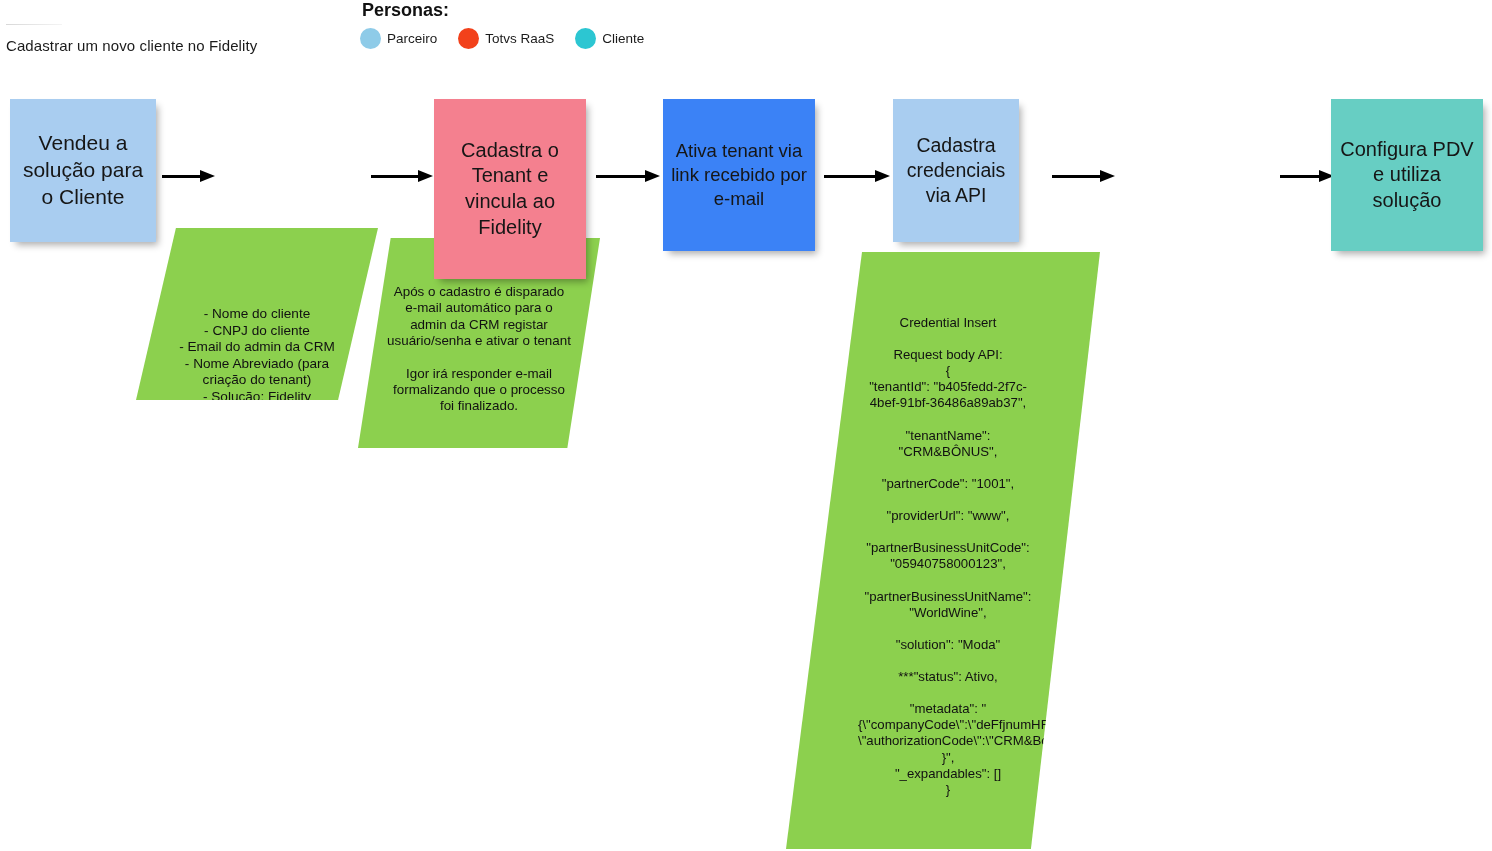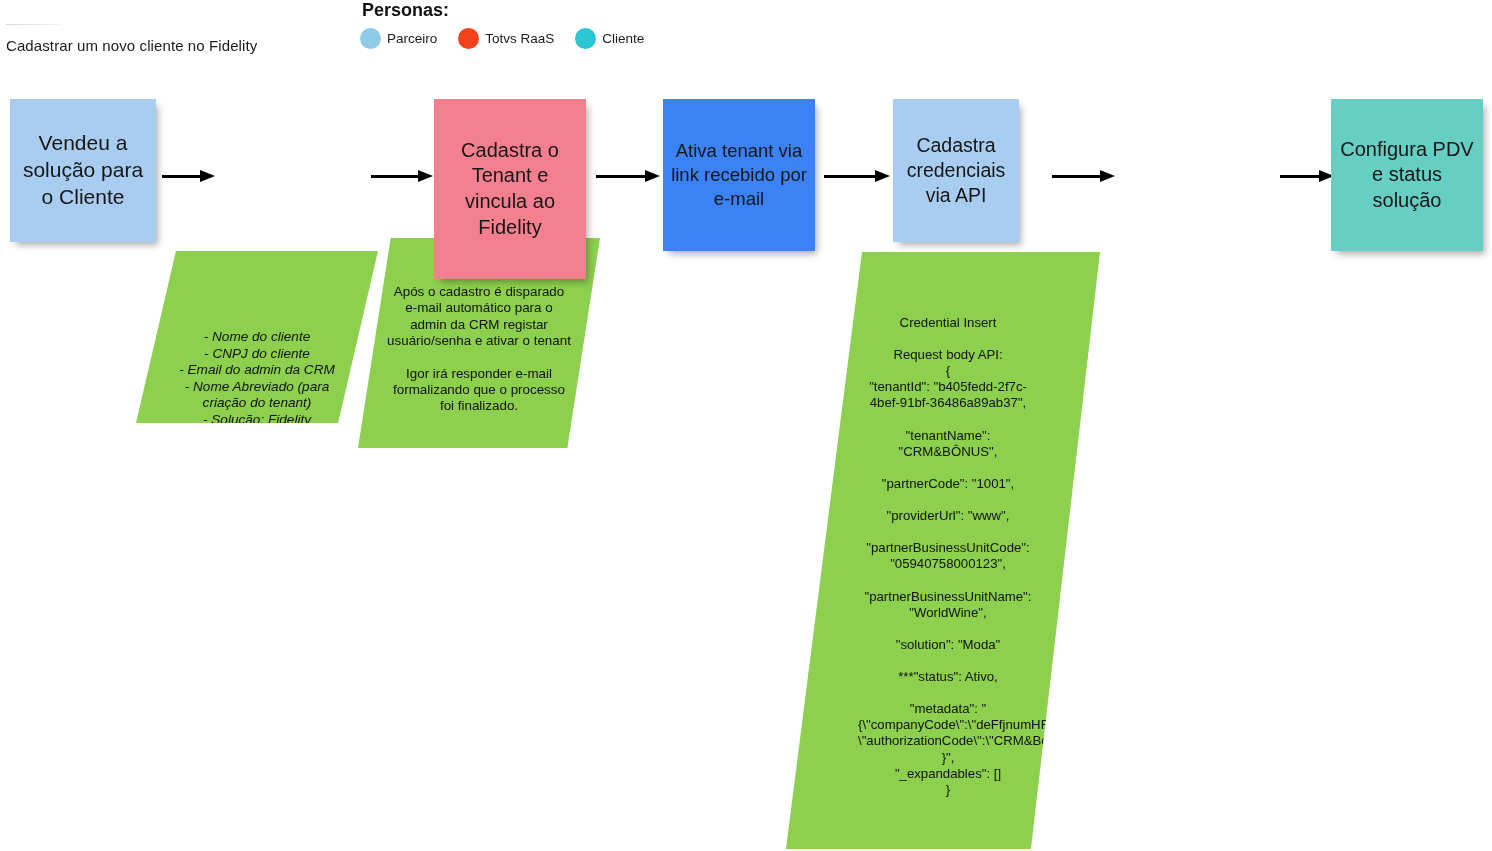--- a/index.html
+++ b/index.html
@@ -97,22 +97,22 @@
     <div class="legend-item">
       <span class="legend-dot" style="background:#f2411b"></span>
       <span class="legend-label">Totvs RaaS</span>
     </div>
     <div class="legend-item">
       <span class="legend-dot" style="background:#2cc6d2"></span>
       <span class="legend-label">Cliente</span>
     </div>
   </div>
 
-  <div class="note note-sm" style="left:136px;top:251px;width:242px;height:172px;
-              clip-path:polygon(16.5% 0%,100% 0%,83.5% 100%,0% 100%);font-style:italic;">
+  <div class="note note-sm" style="left:136px;top:228px;width:242px;height:172px;
+              clip-path:polygon(16.5% 0%,100% 0%,83.5% 100%,0% 100%);">
     <div class="note-text" style="position:absolute;left:30px;top:42px;width:182px;">- Nome do cliente
 - CNPJ do cliente
 - Email do admin da CRM
 - Nome Abreviado (para criação do tenant)
 - Solução: Fidelity</div>
   </div>
 
   <div class="note note-md" style="left:358px;top:238px;width:242px;height:210px;
               clip-path:polygon(13.5% 0%,100% 0%,86.5% 100%,0% 100%);">
     <div class="note-text" style="position:absolute;left:28px;top:10px;width:186px;">Após o cadastro é disparado e-mail automático para o admin da CRM registar usuário/senha e ativar o tenant
@@ -184,16 +184,16 @@
   <div class="node" style="left:663px;top:99px;width:152px;height:152px;background:#3b82f6;font-size:18.5px;">
     <span>Ativa tenant via link recebido por e-mail</span>
   </div>
 
   <div class="node" style="left:893px;top:99px;width:126px;height:143px;background:#a9cdf0;font-size:19.5px;">
     <span>Cadastra credenciais via API</span>
   </div>
 
 
   <div class="node" style="left:1331px;top:99px;width:152px;height:152px;background:#67cec3;font-size:20px;">
-    <span>Configura PDV e status solução</span>
+    <span>Configura PDV e utiliza solução</span>
   </div>
 
 </div>
 
 </body></html>

